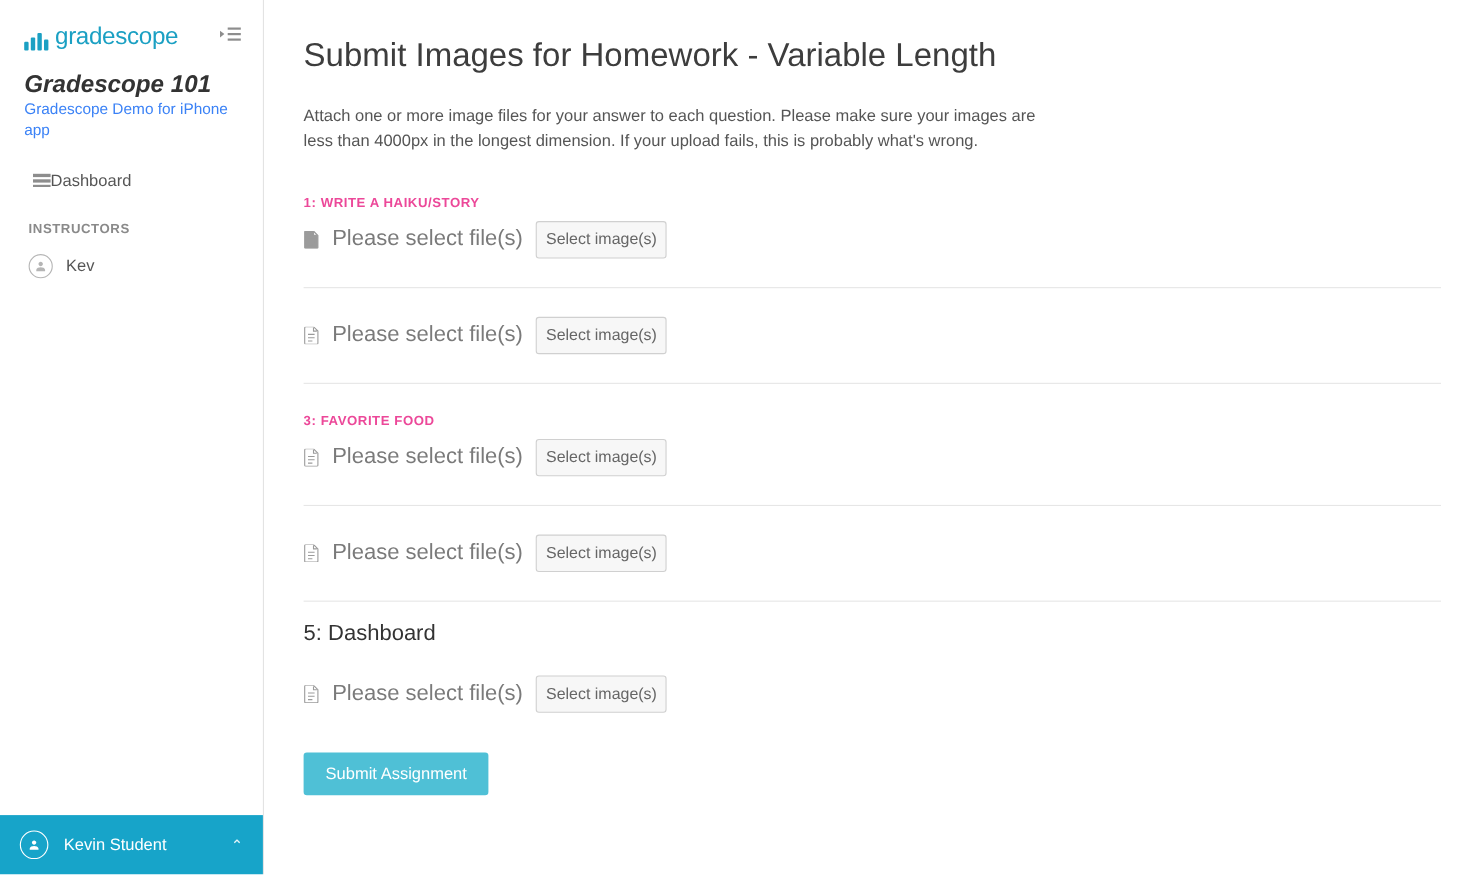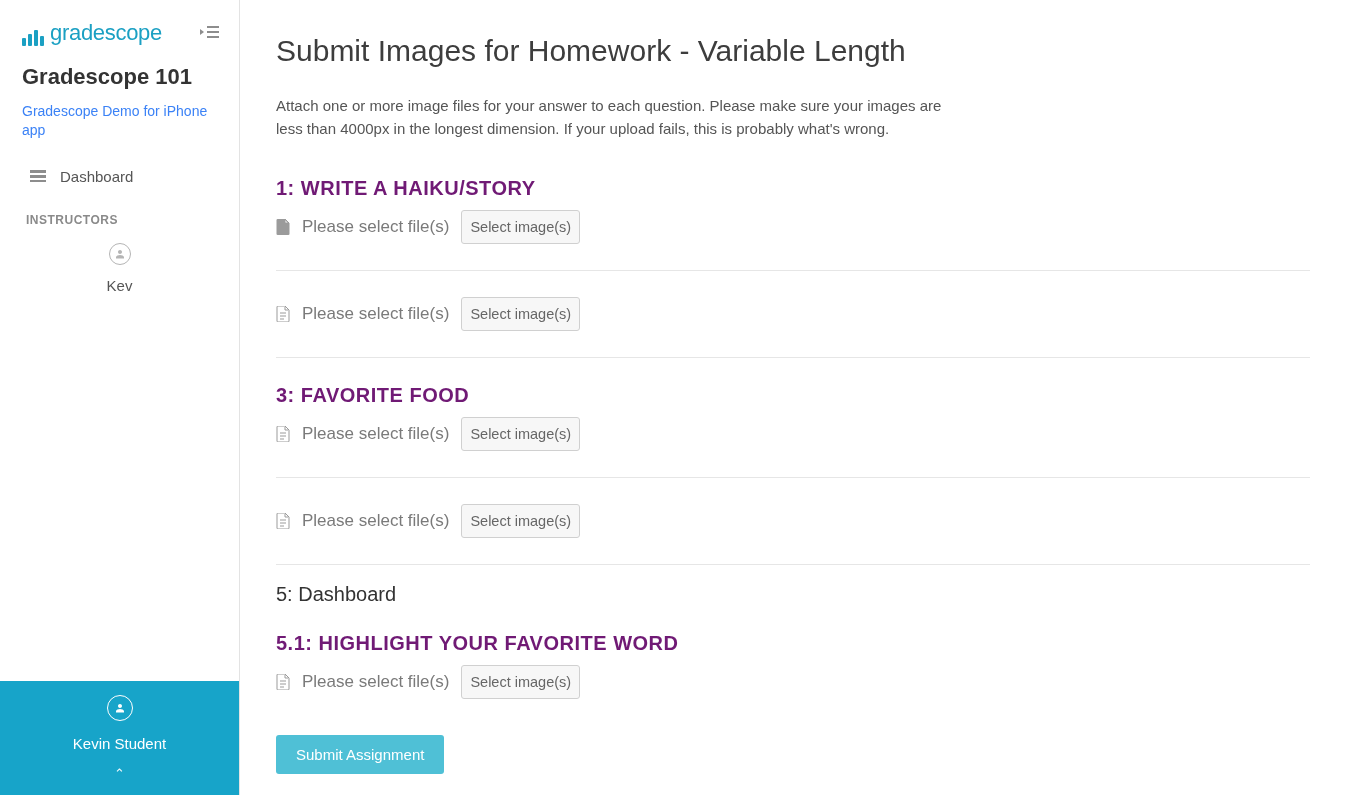--- a/index.html
+++ b/index.html
@@ -56,32 +56,32 @@
   .collapse-btn {
     color: #8d8d8d;
     cursor: pointer;
     font-size: 16px;
     line-height: 1;
   }
   .course-title {
     font-size: 22px;
     font-weight: 700;
     color: #333;
-    margin-bottom: 12px;
+    margin-bottom: 0;
+    font-style: italic;
   }
   .course-sub {
     font-size: 14px;
     color: #3b82f6;
     line-height: 1.35;
     margin-bottom: 18px;
   }
   .nav-item {
     display: flex;
     align-items: center;
-    gap: 14px;
     padding: 10px 6px 10px 8px;
     color: #555;
     font-size: 15px;
     cursor: pointer;
     border-radius: 2px;
   }
   .dash-icon {
     width: 16px; height: 12px; position: relative;
   }
   .dash-icon::before, .dash-icon::after {
@@ -102,37 +102,35 @@
     margin-bottom: 8px;
   }
   .person-item {
     display: flex;
     align-items: center;
     gap: 12px;
     padding: 8px 6px 8px 4px;
     color: #555;
     font-size: 15px;
     cursor: pointer;
-    flex-direction: column;
   }
   .avatar-circle {
     width: 22px; height: 22px; border: 1.5px solid #b5b5b5; border-radius: 50%;
     display:flex;align-items:center;justify-content:center;color:#b5b5b5;
   }
   .avatar-circle svg{width:12px;height:12px;fill:#b5b5b5}
   .sidebar-footer {
     margin-top: auto;
     background: #17a4c9;
     color: #fff;
     display:flex;
     align-items:center;
     padding: 14px 18px;
     gap: 14px;
     cursor:pointer;
-    flex-direction:column;
   }
   .sidebar-footer .avatar-circle{
     width:26px;height:26px;border-color:#fff;color:#fff;
   }
   .sidebar-footer .avatar-circle svg{fill:#fff}
   .sidebar-footer .name{flex:1;font-size:15px;font-weight:500}
   .sidebar-footer .chev{font-size:13px;opacity:.9}
 
   
   .main {
@@ -149,40 +147,40 @@
   .instructions {
     font-size: 15px;
     color: #555;
     max-width: 680px;
     line-height: 1.55;
     margin-bottom: 28px;
   }
   .question-block { padding: 8px 0 18px 0; }
   .q-divider { border:0; border-top:1px solid #e6e6e6; margin: 8px 0 18px 0; }
   .q-title {
-    font-size: 20px;
+    font-size: 12px;
     font-weight: 700;
     letter-spacing: 0.5px;
-    color: #701a75;
+    color: #ec4899;
     text-transform: uppercase;
     margin-bottom: 10px;
   }
   .sub-heading {
     font-size: 20px;
     color: #333;
     font-weight: 400;
     margin: 12px 0 18px 0;
   }
   .file-row {
     display:flex;
     align-items:center;
     gap: 12px;
   }
   .file-icon{width:14px;height:16px;color:#9b9b9b}
-  .file-hint{font-size:17px;color:#7a7a7a}
+  .file-hint{font-size:20px;color:#7a7a7a}
   .select-btn{
     background:#f7f7f7;
     border:1px solid #d0d0d0;
     color:#666;
     font-size:14.5px;
     padding: 8px 8px;
     border-radius:3px;
     cursor:pointer;
   }
   .submit-btn{
@@ -307,21 +305,20 @@
         <span class="file-hint">Please select file(s)</span>
         <button class="select-btn">Select image(s)</button>
       </div>
     </div>
     <hr class="q-divider">
 
     
     <div class="sub-heading">5: Dashboard</div>
 
     <div class="question-block">
-      <div class="q-title">5.1: HIGHLIGHT YOUR FAVORITE WORD</div>
       <div class="file-row">
         <svg class="file-icon" viewBox="0 0 14 16">
             <path fill="none" stroke="currentColor" d="M2 0h7l4 4v11a1 1 0 0 1-1 1H2a1 1 0 0 1-1-1V1a1 1 0 0 1 1-1zm7 1v3h3M4 7h6M4 10h6M4 13h4"></path>
           </svg>
         <span class="file-hint">Please select file(s)</span>
         <button class="select-btn">Select image(s)</button>
       </div>
     </div>
 
     <button class="submit-btn">Submit Assignment</button>

